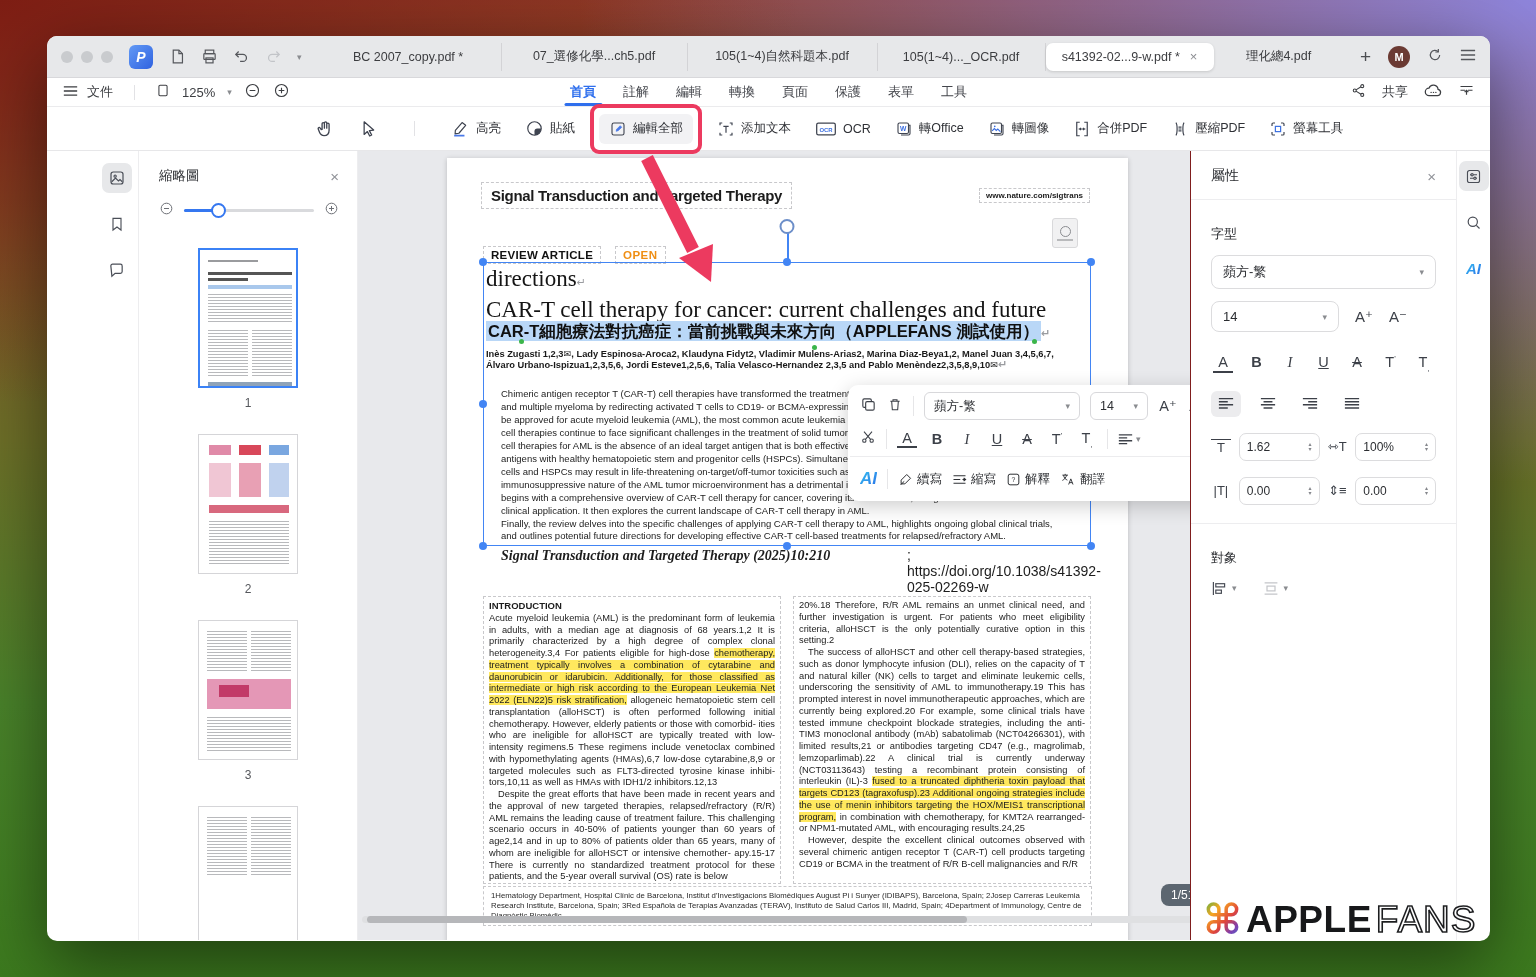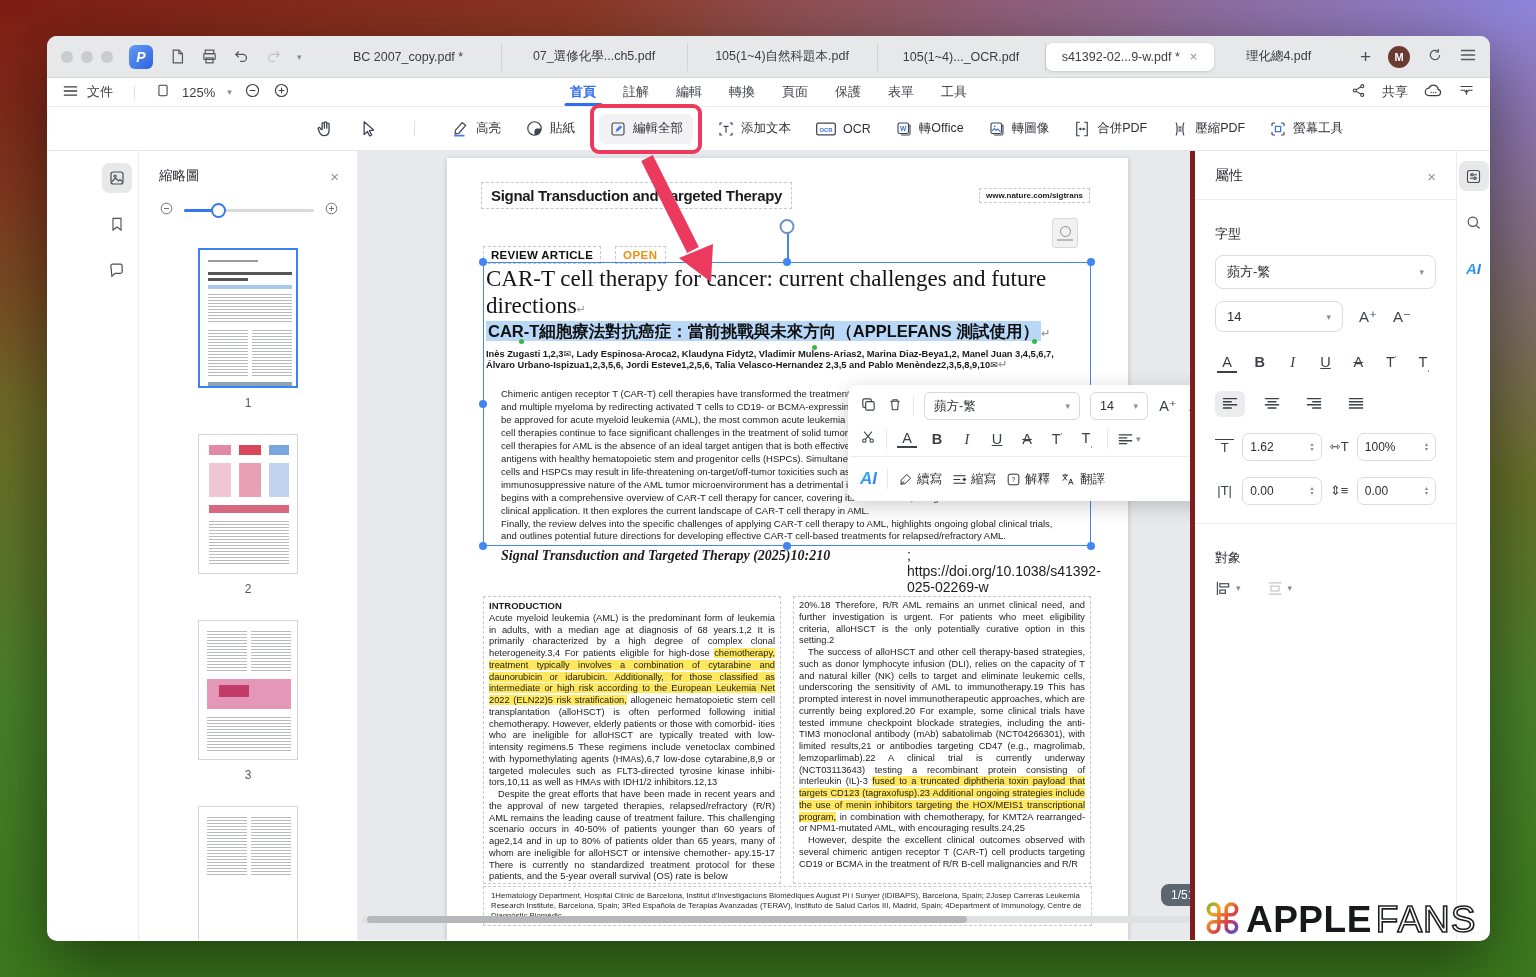--- a/index.html
+++ b/index.html
@@ -120,21 +120,21 @@
   .fb-hr { height:1px; background:#ececee; margin:0 2px; }
   .ailogo { font-weight:bold; font-size:17px; font-style:italic; background:linear-gradient(135deg,#33c3f0,#2b6de8); -webkit-background-clip:text; background-clip:text; color:transparent; }
   .aiact { display:flex; align-items:center; gap:4px; font-size:12.5px; color:#2e3034; }
   .fb-more { margin-left:auto; color:#6f7277; font-size:15px; letter-spacing:1px; }
 
   .pagebadge { position:absolute; left:803px; top:733px; background:#5c6670; color:#fff; font-size:12px; border-radius:8px; padding:4px 10px; z-index:15; }
   .hscroll { position:absolute; left:4px; top:765px; width:874px; height:7px; background:#dfe0e2; border-radius:4px; }
   .hthumb { position:absolute; left:5px; top:0; width:600px; height:7px; background:#b6b7ba; border-radius:4px; }
 
   
-  .props { width:266px; border-left:5px solid #7f1d1d; background:#fff; position:relative; padding:0 20px; font-size:13px; color:#2b2d31; }
+  .props { width:266px; border-left:1px solid #7f1d1d; background:#fff; position:relative; padding:0 20px; font-size:13px; color:#2b2d31; }
   .pp-head { display:flex; justify-content:space-between; align-items:center; padding-top:16px; font-size:14px; }
   .pp-close { color:#909298; font-size:15px; }
   .pp-hr { height:1px; background:#ededef; margin:14px -20px 0; }
   .pp-label { margin-top:25px; font-size:13px; }
   .pp-select { margin-top:12px; height:34px; border:1px solid #dcdcde; border-radius:8px; display:flex; align-items:center; justify-content:space-between; padding:0 11px; }
   .chev { font-size:9px; color:#8a8c90; }
   .pp-sizerow { margin-top:12px; display:flex; align-items:center; gap:16px; }
   .pp-size { width:128px; height:31px; border:1px solid #dcdcde; border-radius:8px; display:flex; align-items:center; justify-content:space-between; padding:0 11px; }
   .aplus { font-size:15px; color:#3c4048; }
   .pp-fmtrow { margin-top:22px; display:flex; justify-content:space-between; padding:0 2px; }
@@ -475,22 +475,22 @@
       <div class="page">
         <span class="journal dashed">Signal Transduction and Targeted Therapy</span>
         <span class="site dashed">www.nature.com/sigtrans</span>
         <span class="chkupd">
             <span class="c"></span>
             <span class="b"></span>
           </span>
         <span class="review dashed">REVIEW ARTICLE</span>
         <span class="open dashed">OPEN</span>
         <div class="ptitle">
+          <div><span>directions</span><span class="retmark">↵</span></div>
           <div>CAR-T cell therapy for cancer: current challenges and future</div>
-          <div><span>directions</span><span class="retmark">↵</span></div>
         </div>
         <div class="psub">
           <span class="hlblue">CAR-T細胞療法對抗癌症：當前挑戰與未來方向（APPLEFANS 測試使用）</span><span class="retmark">↵</span>
         </div>
         <span class="gdot" style="left:72px;top:181px;"></span>
         <span class="gdot" style="left:585px;top:181px;"></span>
         <span class="gdot" style="left:365px;top:187px;"></span>
         <div class="authors">
           <div>Inès Zugasti 1,2,3✉, Lady Espinosa-Aroca2, Klaudyna Fidyt2, Vladimir Mulens-Arias2, Marina Diaz-Beya1,2, Manel Juan 3,4,5,6,7,</div>
           <div><span>Álvaro Urbano-Ispizua1,2,3,5,6, Jordi Esteve1,2,5,6, Talia Velasco-Hernandez 2,3,5 and Pablo Menèndez2,3,5,8,9,10✉</span><span class="retmark">↵</span></div>

